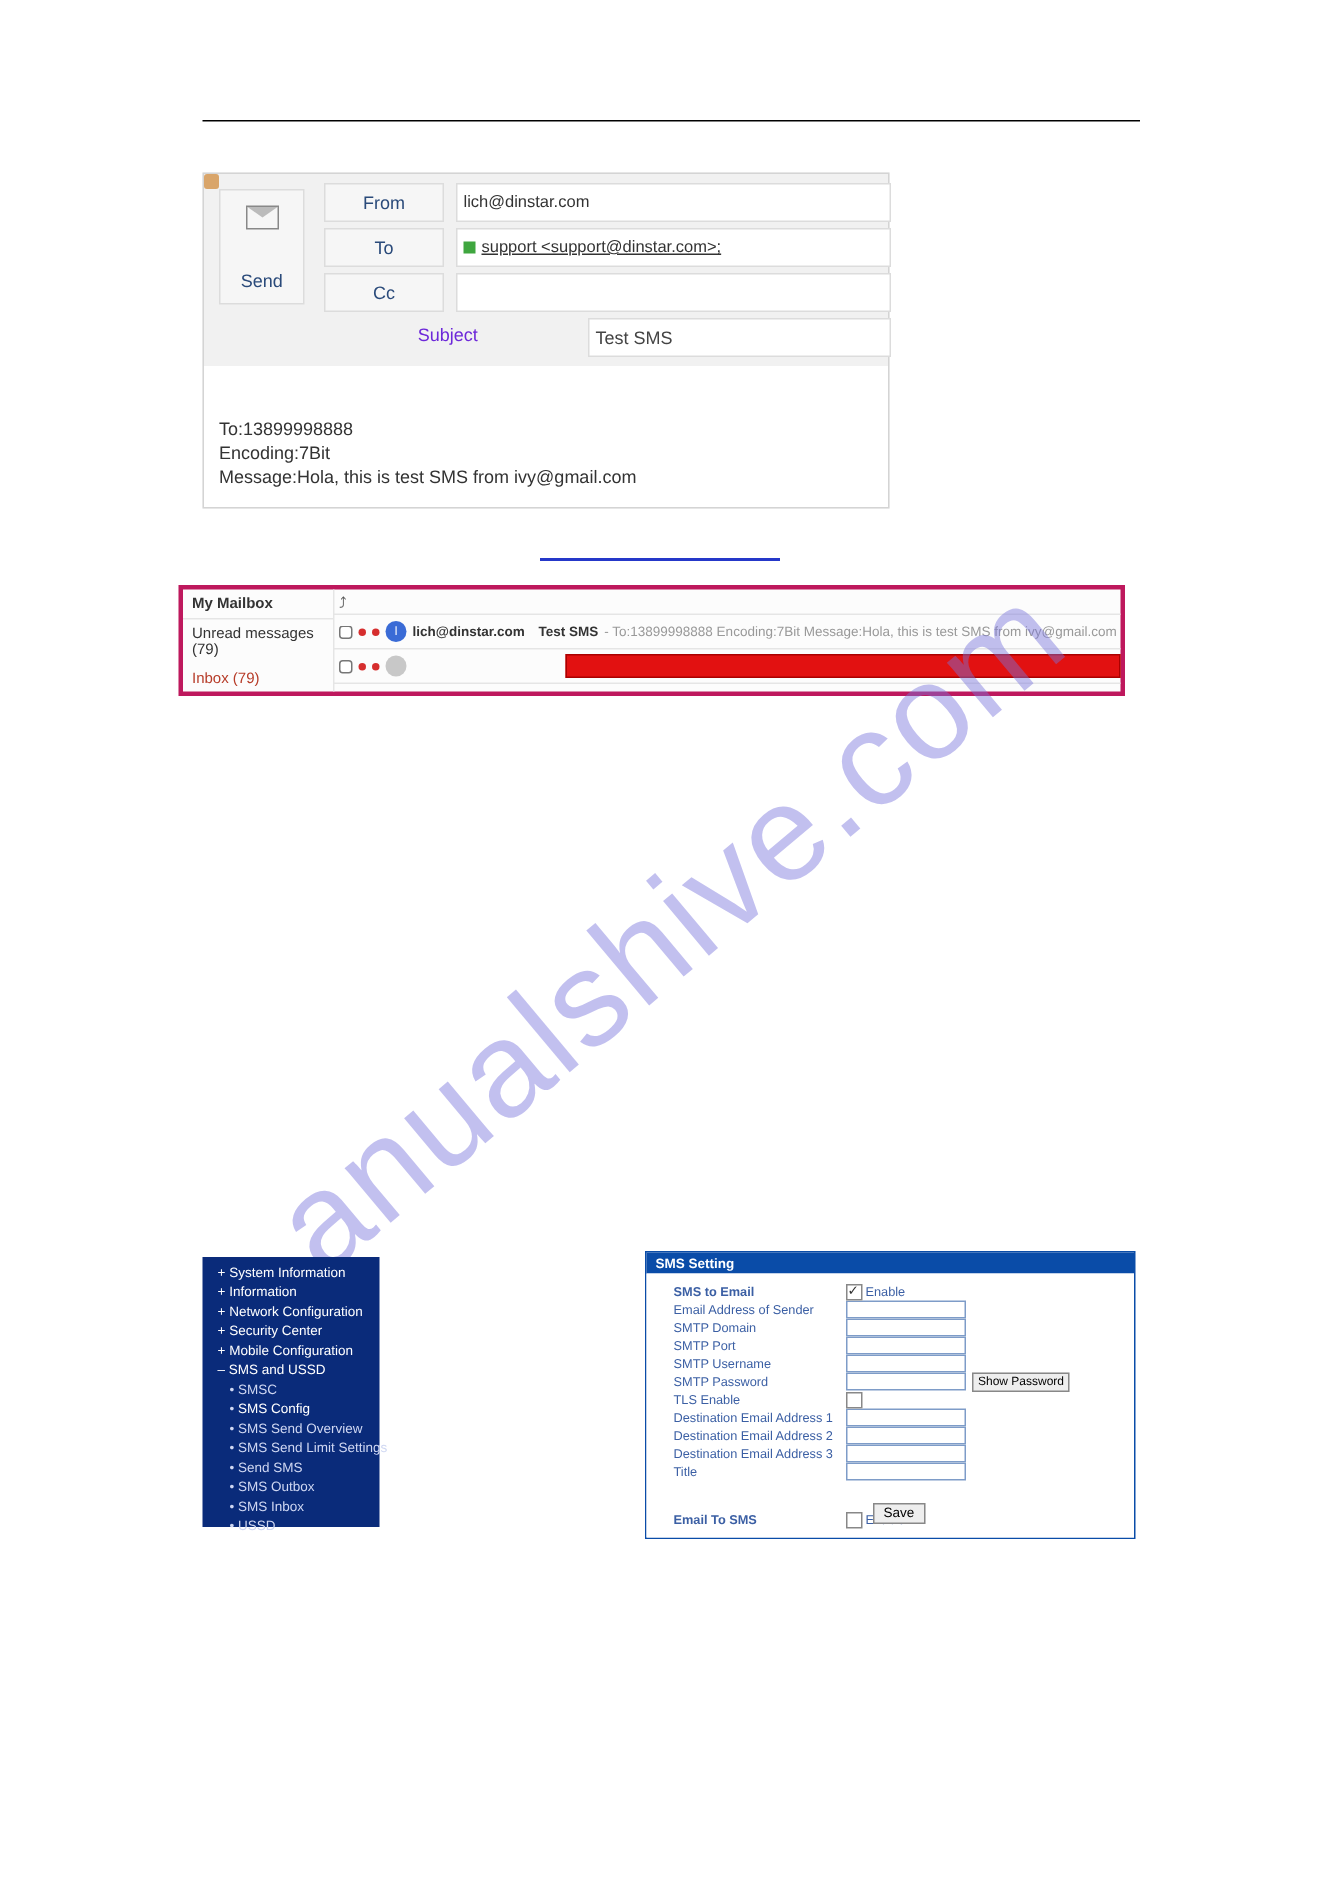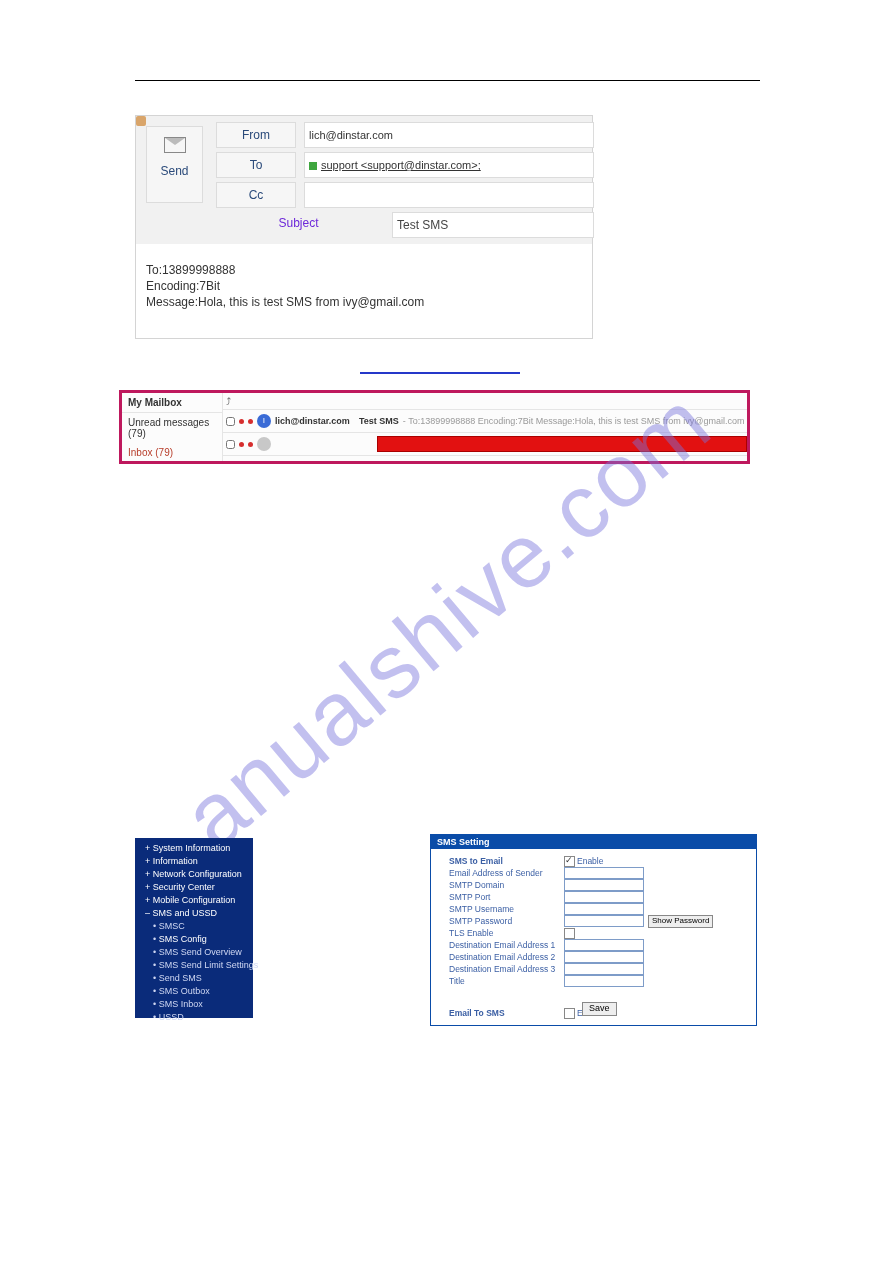--- a/index.html
+++ b/index.html
@@ -60,21 +60,21 @@
   }
   .send-panel .env-icon:before {
     content: "";
     position: absolute;
     left: 0; right: 0; top: 0;
     border-left: 10px solid transparent;
     border-right: 10px solid transparent;
     border-top: 7px solid #bbb;
   }
   .send-panel .send-label {
-    margin-top: 8px;
+    margin-top: 24px;
     font-size: 12px;
     color: #2a4a7a;
   }
   .field-row {
     position: absolute;
     left: 80px;
     height: 26px;
     display: flex;
     align-items: center;
   }
@@ -125,21 +125,21 @@
     background: #fff;
     border: 1px solid #dcdcdc;
     font-size: 12px;
   }
   .body-area {
     position: absolute;
     left: 0; right: 0;
     bottom: 0;
     top: 128px;
     background: #fff;
-    padding: 18px 10px 10px 10px;
+    padding: 34px 10px 10px 10px;
     font-size: 12px;
     color: #333;
     line-height: 16px;
   }
   .body-area .ln { white-space: nowrap; }
 
   
   .blue-link-line {
     position: absolute;
     left: 360px;

